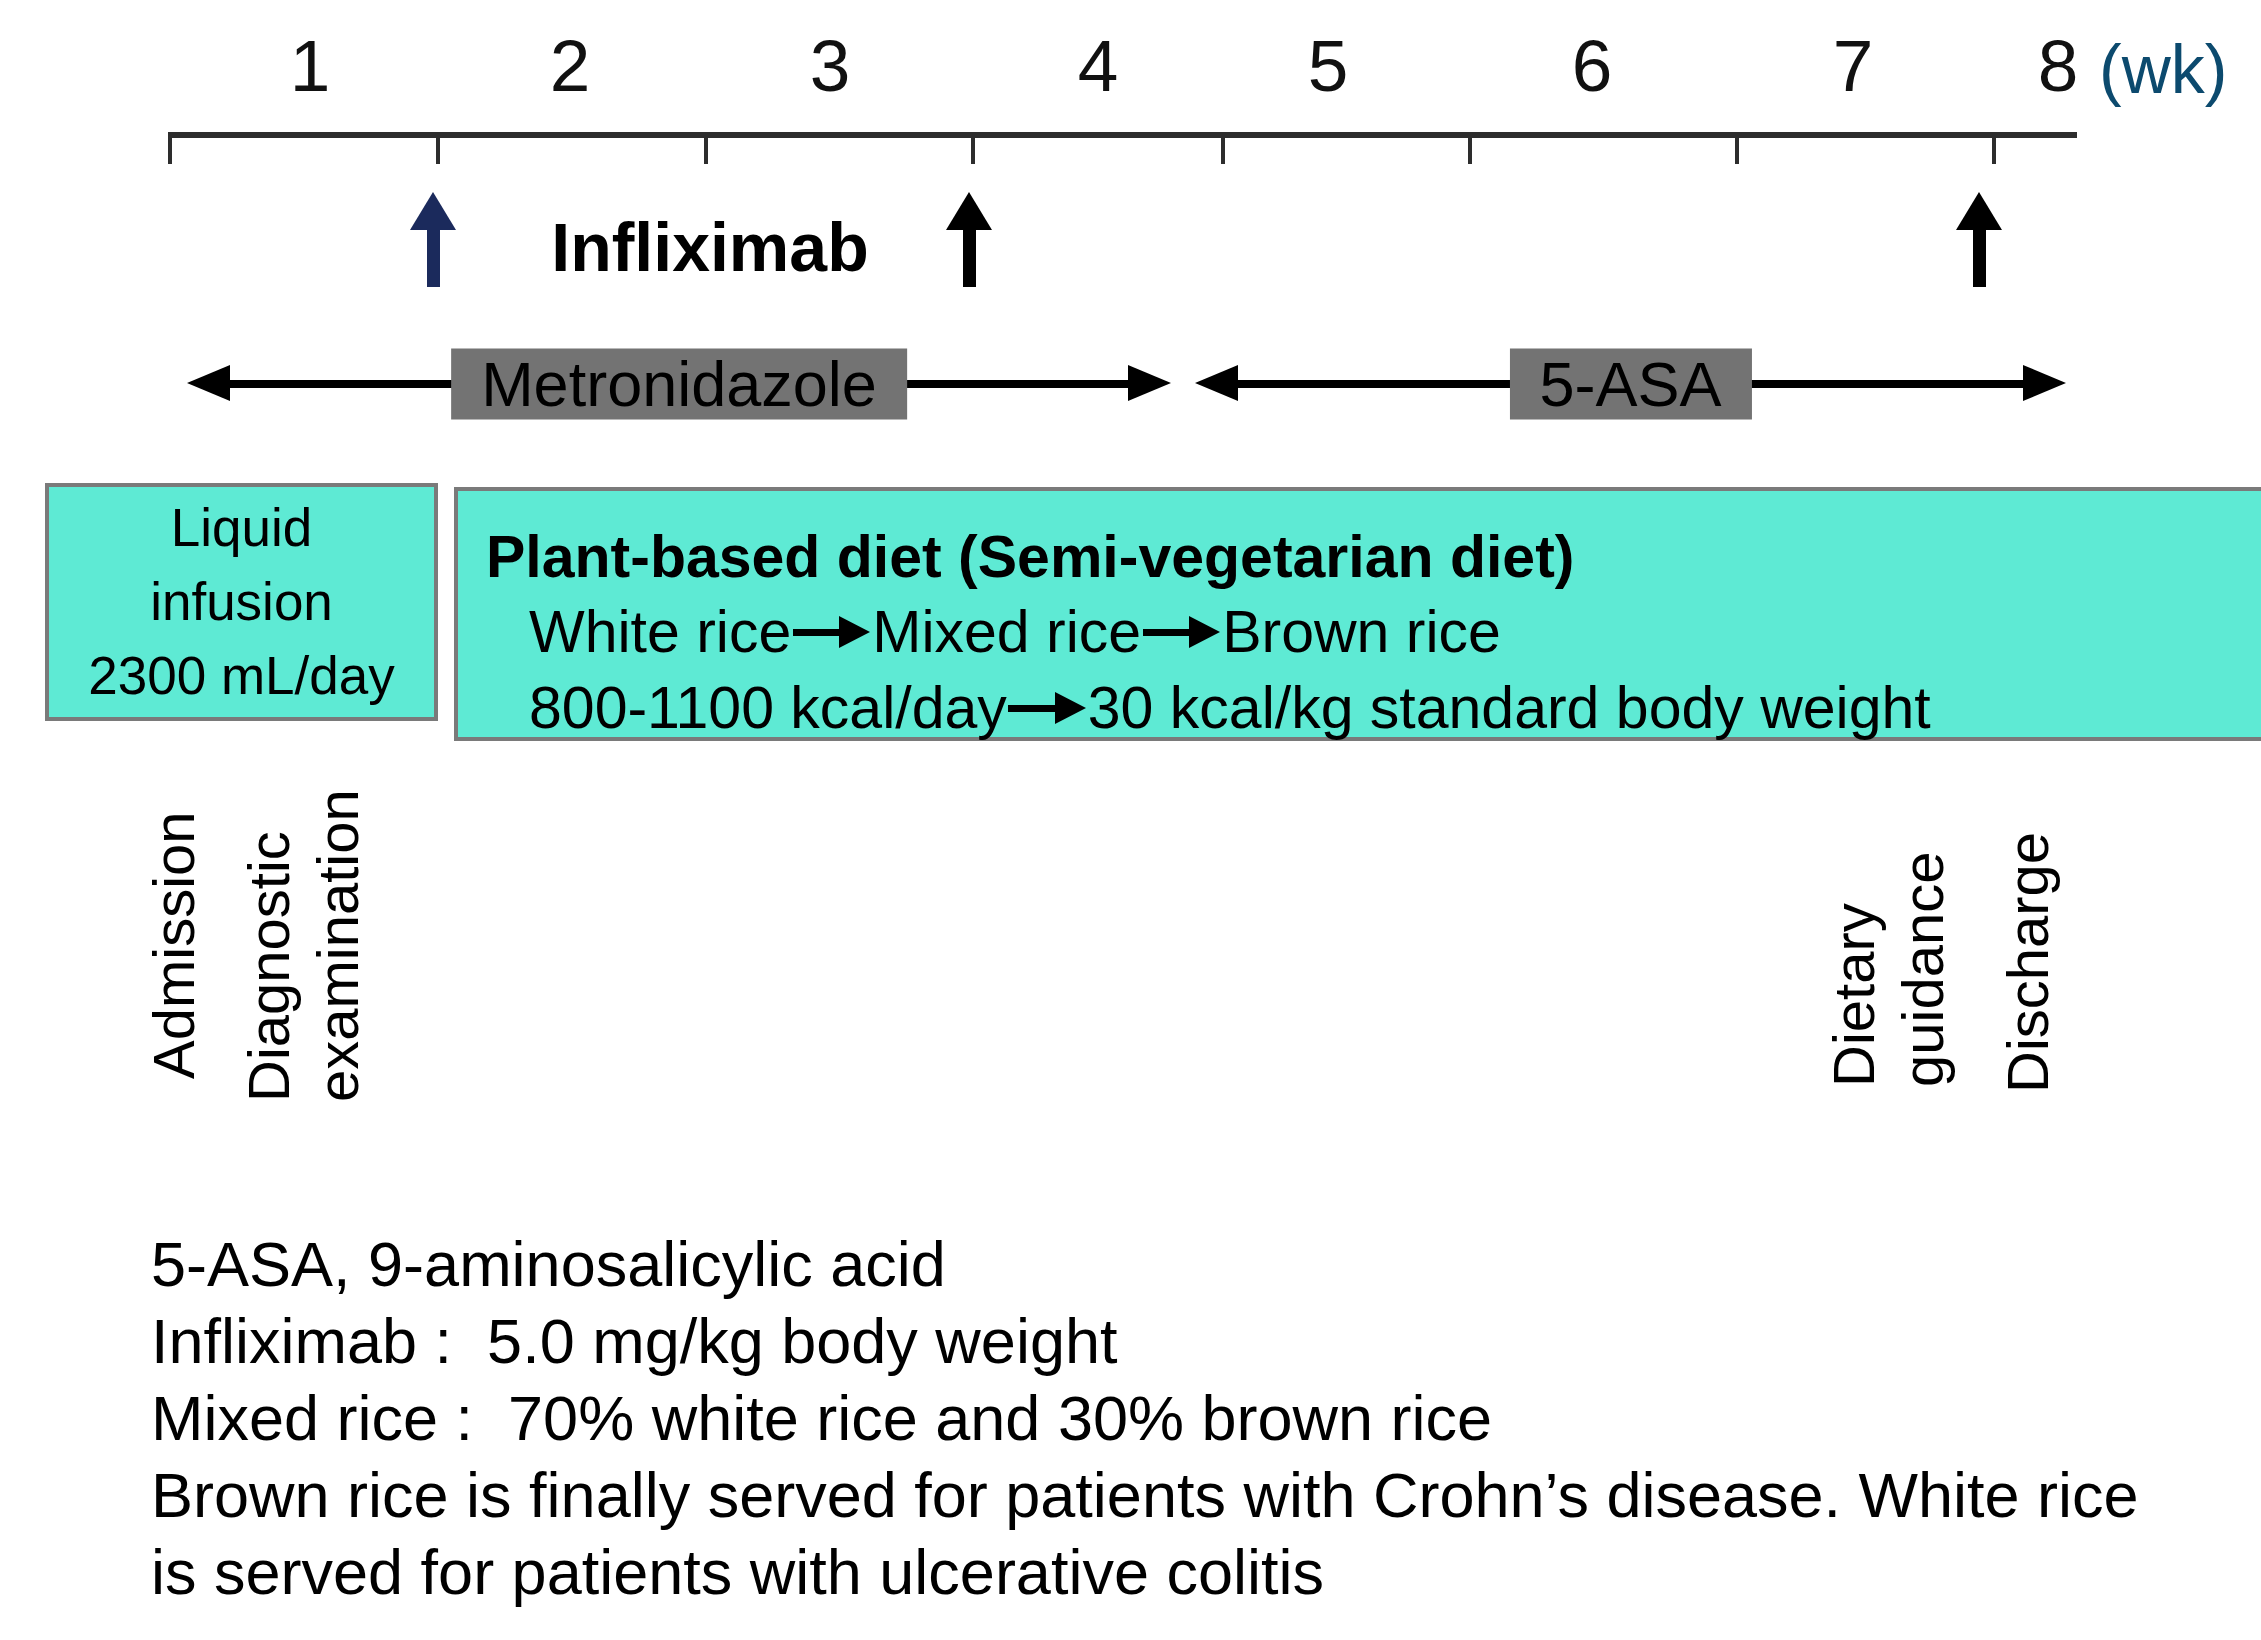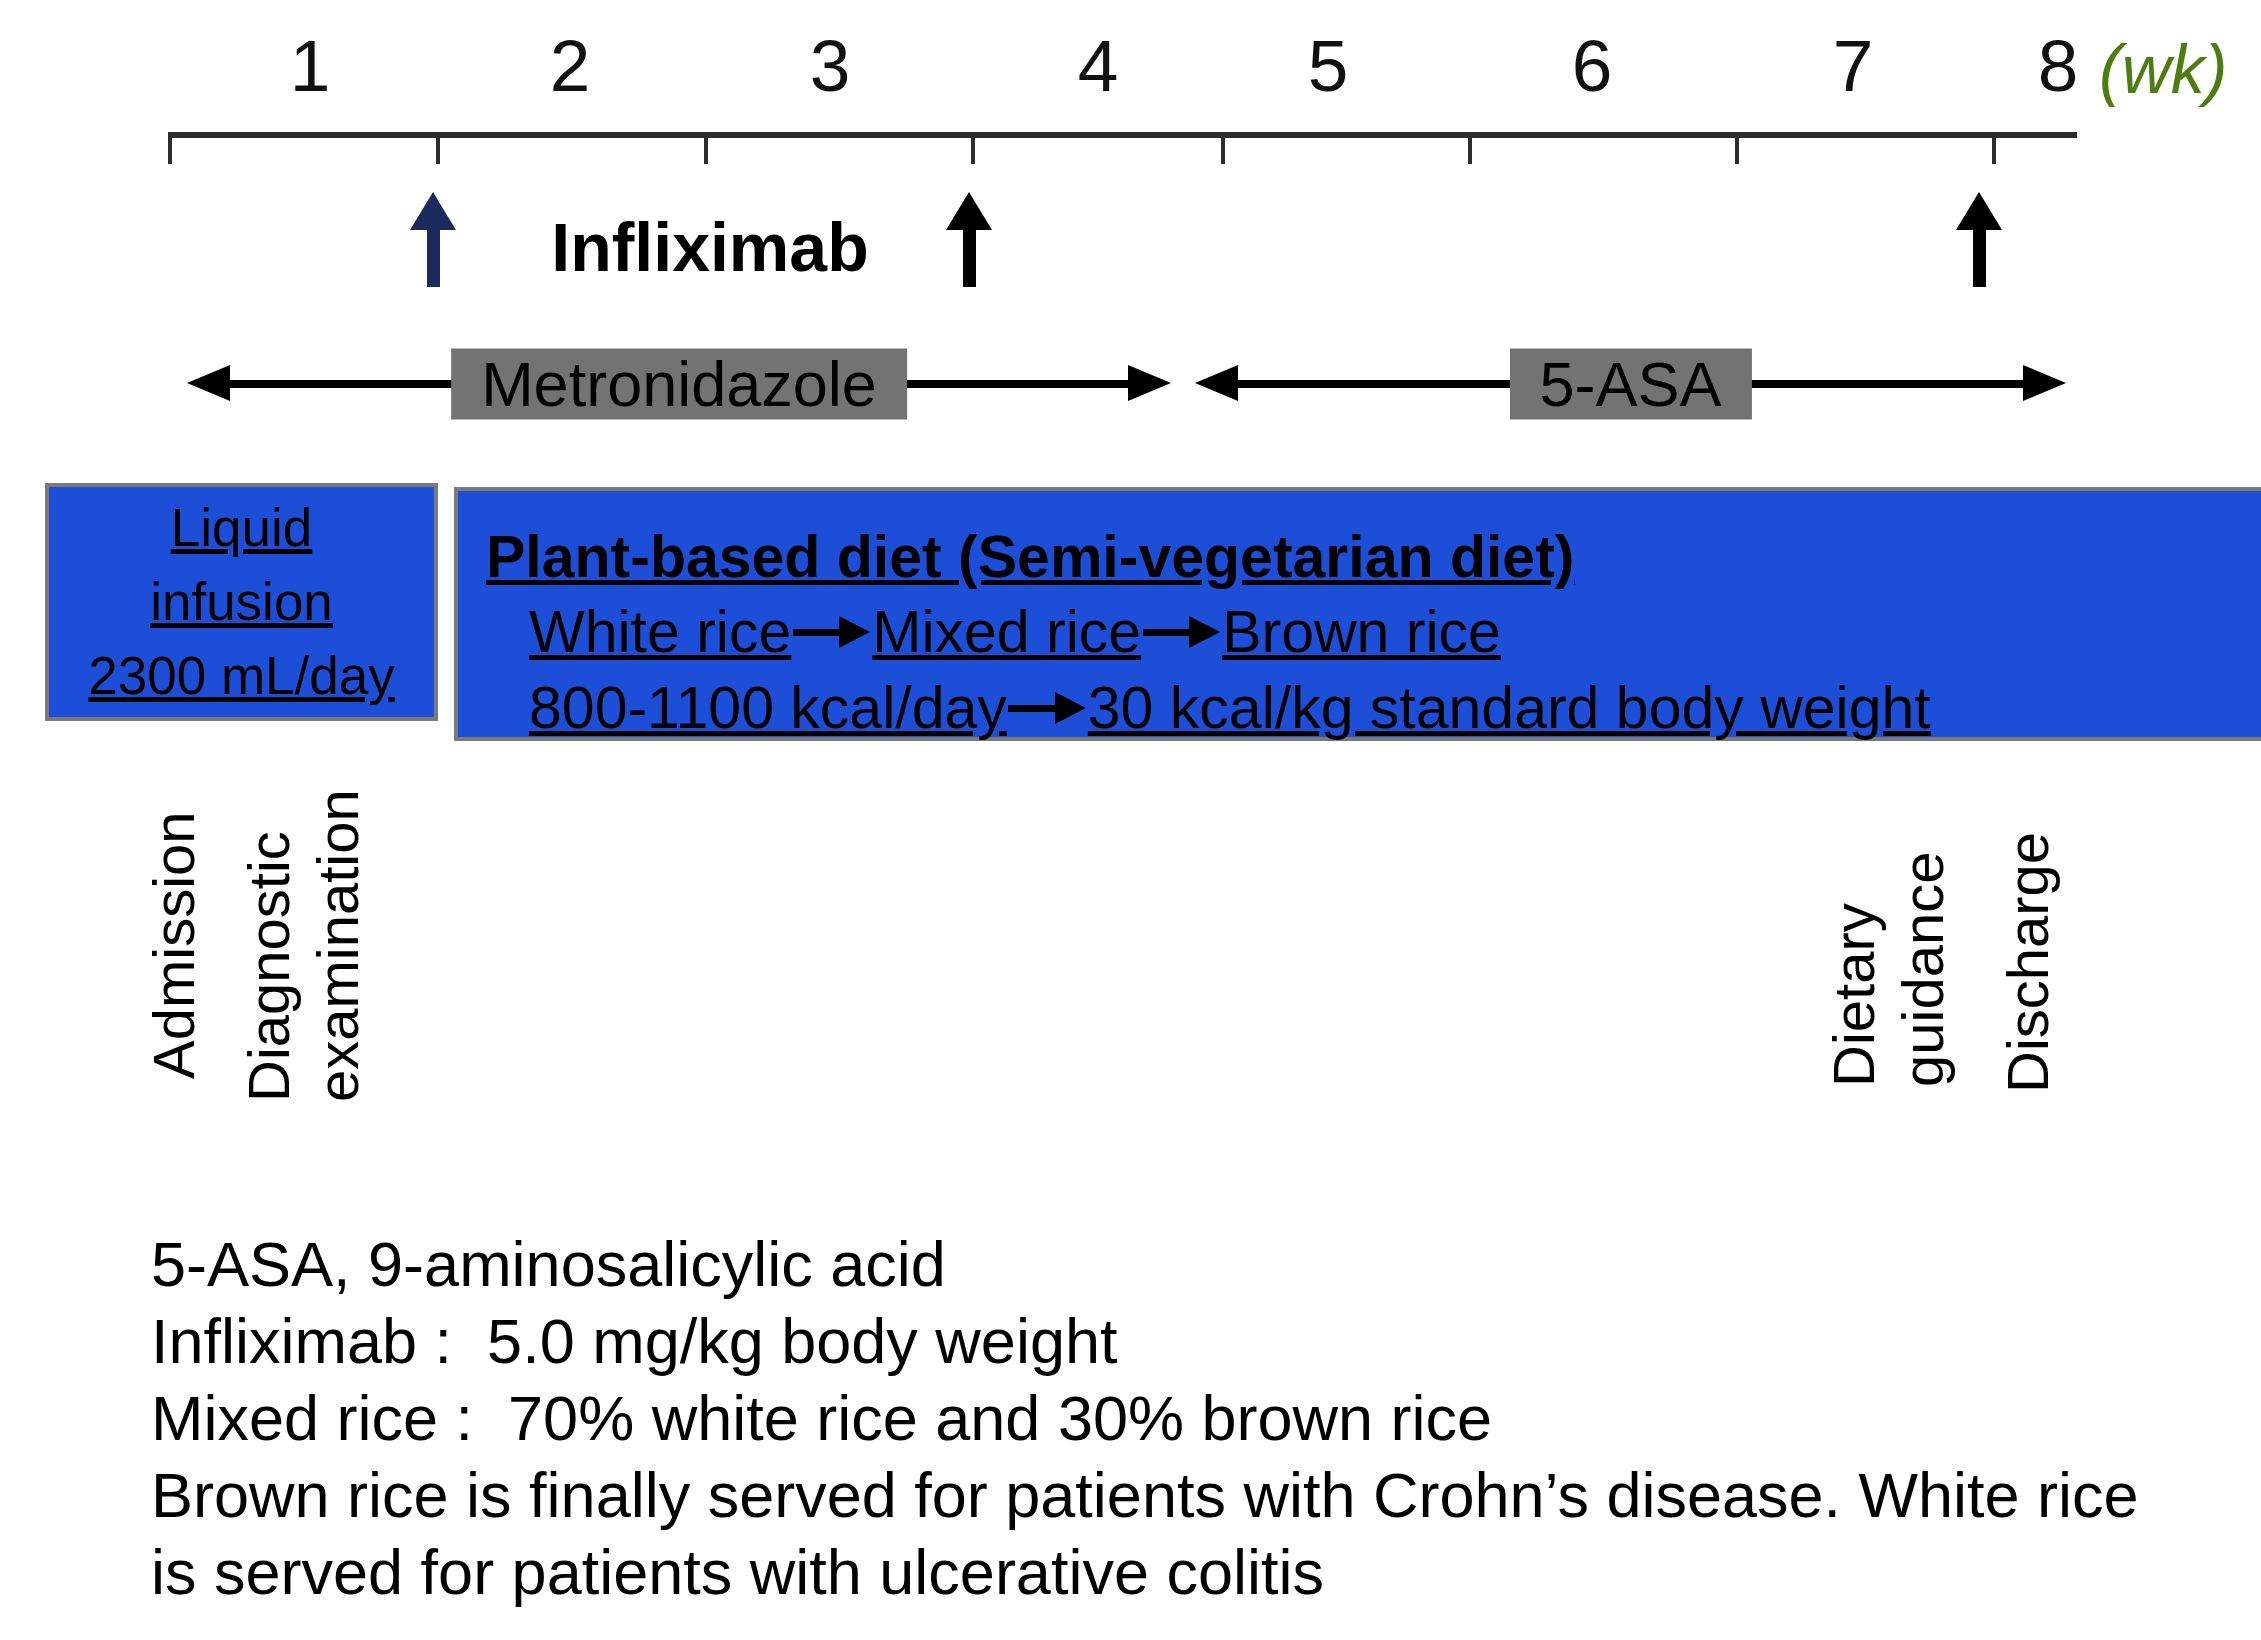--- a/index.html
+++ b/index.html
@@ -9,21 +9,21 @@
   }
   .figure{position:absolute;inset:0;}
 
   
   .wk{
     position:absolute;top:28px;height:76px;line-height:76px;
     font-size:73px;transform:translateX(-50%);white-space:nowrap;color:#111;
   }
   .wk-unit{
     position:absolute;left:2099px;top:33px;height:73px;line-height:73px;
-    font-size:68px;white-space:nowrap;color:#4d7c0f;font-style:italic;
+    font-size:68px;white-space:nowrap;color:#0c4a6e;
   }
   .axis{position:absolute;left:168px;top:132px;width:1909px;height:5.8px;background:#2d2d2d;}
   .tick{position:absolute;top:132px;width:4.1px;height:32px;background:#2d2d2d;}
 
   
   .up-arrow{position:absolute;top:192px;width:46px;height:96px;color:#000;}
   .up-arrow::before{
     content:"";position:absolute;top:31px;left:16.5px;width:13.2px;height:64px;background:currentColor;
   }
   .up-arrow::after{
@@ -42,21 +42,21 @@
   .darrow .shaft{position:absolute;left:30px;right:30px;top:21.5px;height:8.3px;background:#000;}
   .darrow .head{position:absolute;top:7.4px;width:0;height:0;}
   .darrow .hleft{left:0;border-top:18px solid transparent;border-bottom:18px solid transparent;border-right:43px solid #000;}
   .darrow .hright{right:0;border-top:18px solid transparent;border-bottom:18px solid transparent;border-left:43px solid #000;}
   .darrow .dlabel{
     position:absolute;left:50%;top:25.6px;transform:translate(-50%,-50%);
     background:#737373;padding:0 30px;font-size:63px;line-height:71px;white-space:nowrap;
   }
 
   
-  .box{position:absolute;border:4.1px solid #7a7a7a;background:#1d4ed8;box-sizing:border-box;text-decoration:underline;}
+  .box{position:absolute;border:4.1px solid #7a7a7a;background:#5eead4;box-sizing:border-box;}
   #liquid-box{
     left:45px;top:483px;width:393px;height:238px;
     display:flex;flex-direction:column;justify-content:center;align-items:center;
   }
   .box-line{font-size:53px;line-height:74px;white-space:nowrap;}
   #diet-box{left:454px;top:487px;width:1923px;height:254px;padding:30px 0 0 28px;}
   .diet-title{font-size:59px;font-weight:bold;line-height:73px;white-space:nowrap;}
   .diet-row{
     display:flex;align-items:center;margin-left:43px;
     font-size:59px;line-height:76px;white-space:nowrap;

